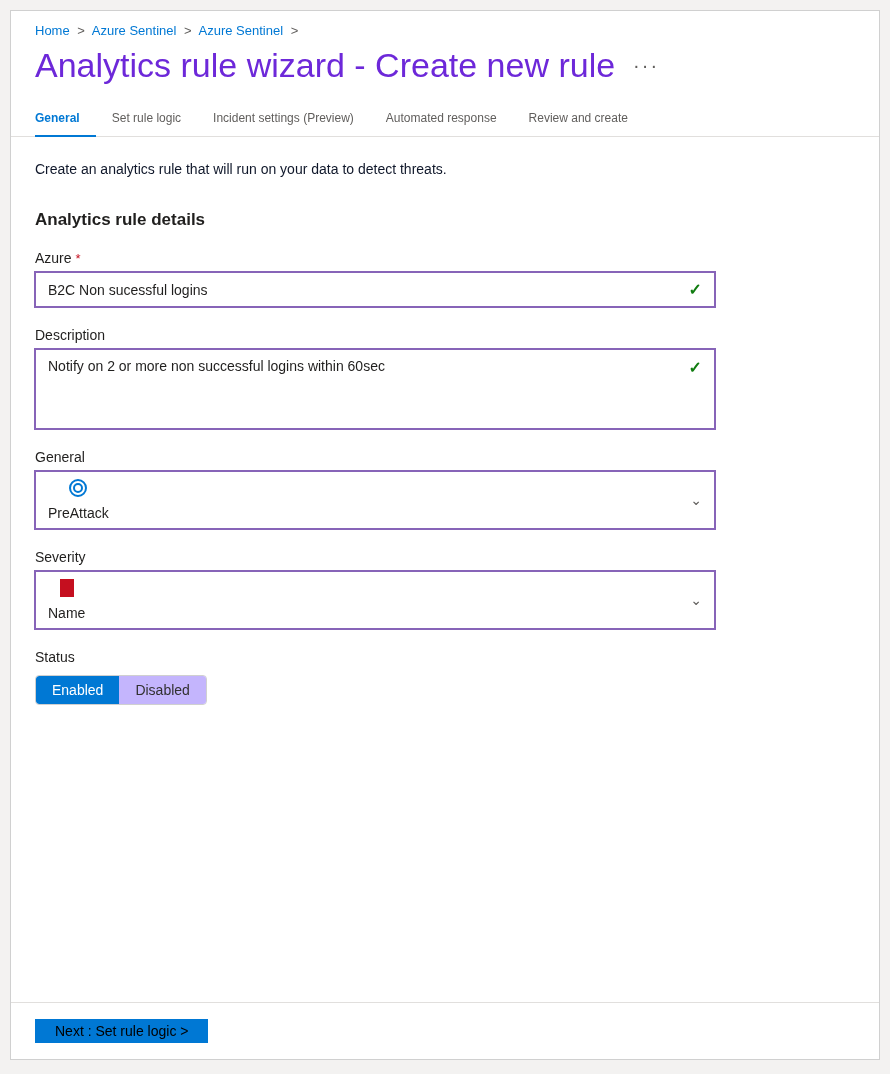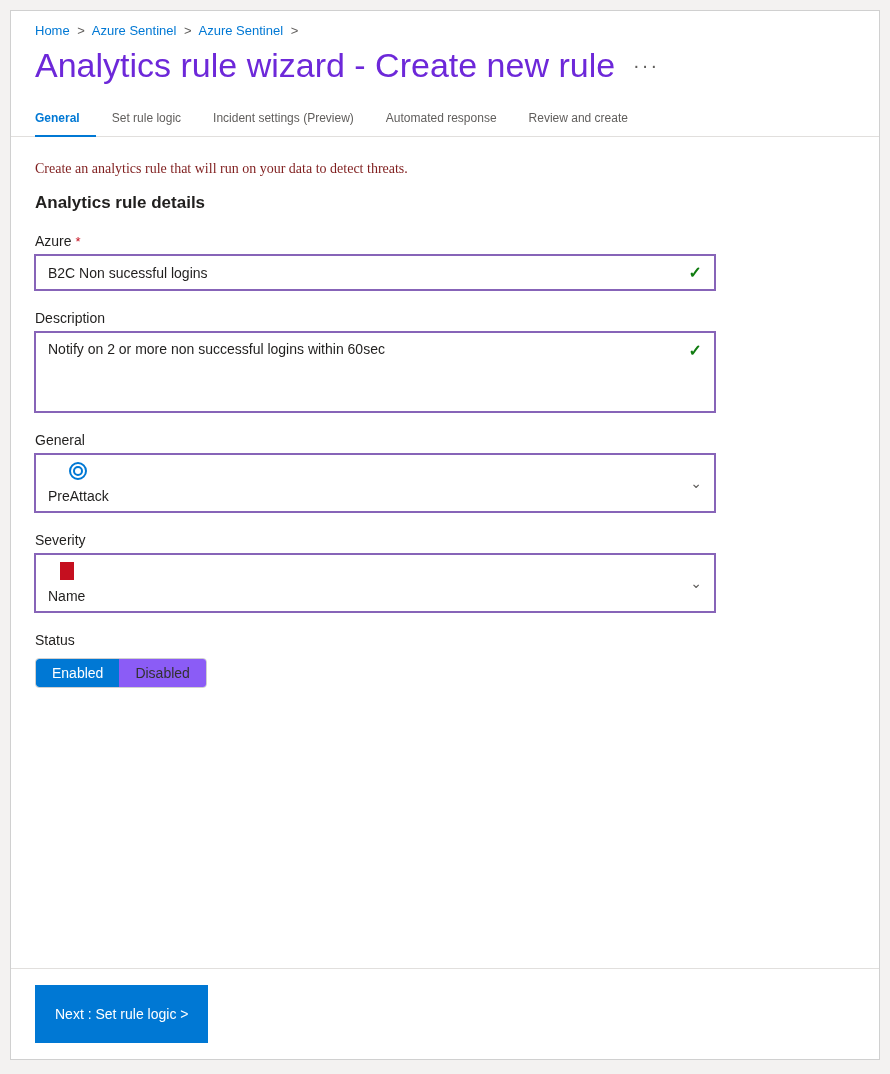--- a/index.html
+++ b/index.html
@@ -75,23 +75,22 @@
     }
     .tab:first-child {
       padding-left: 0;
     }
     .content {
       padding: 24px 24px;
       flex: 1;
     }
     .description-text {
       font-size: 14px;
-      color: #7f1d1d;
-      margin-bottom: 16px;
-      font-family: Liberation Serif, serif;
+      color: #0f172a;
+      margin-bottom: 33px;
     }
     .section-title {
       font-size: 17px;
       font-weight: 600;
       color: #201f1e;
       margin-bottom: 20px;
     }
     .field-group {
       margin-bottom: 20px;
     }
@@ -192,34 +191,34 @@
       cursor: pointer;
       border: none;
       background: none;
     }
     .toggle-btn.enabled {
       background: #0078d4;
       color: #fff;
       border-radius: 3px 0 0 3px;
     }
     .toggle-btn.disabled {
-      background: #8b5cf6;
+      background: #c4b5fd;
       color: #323130;
     }
     .footer {
       border-top: 1px solid #e1dfdd;
       padding: 16px 24px;
       display: flex;
       align-items: center;
     }
     .next-btn {
       background: #0078d4;
-      color: #ffffff;
+      color: #000000;
       border: none;
-      padding: 21px 20px;
+      padding: 4px 20px;
       font-size: 14px;
       cursor: pointer;
       font-weight: 500;
     }
   </style>
 </head>
 <body>
 
 <div class="window">
 

